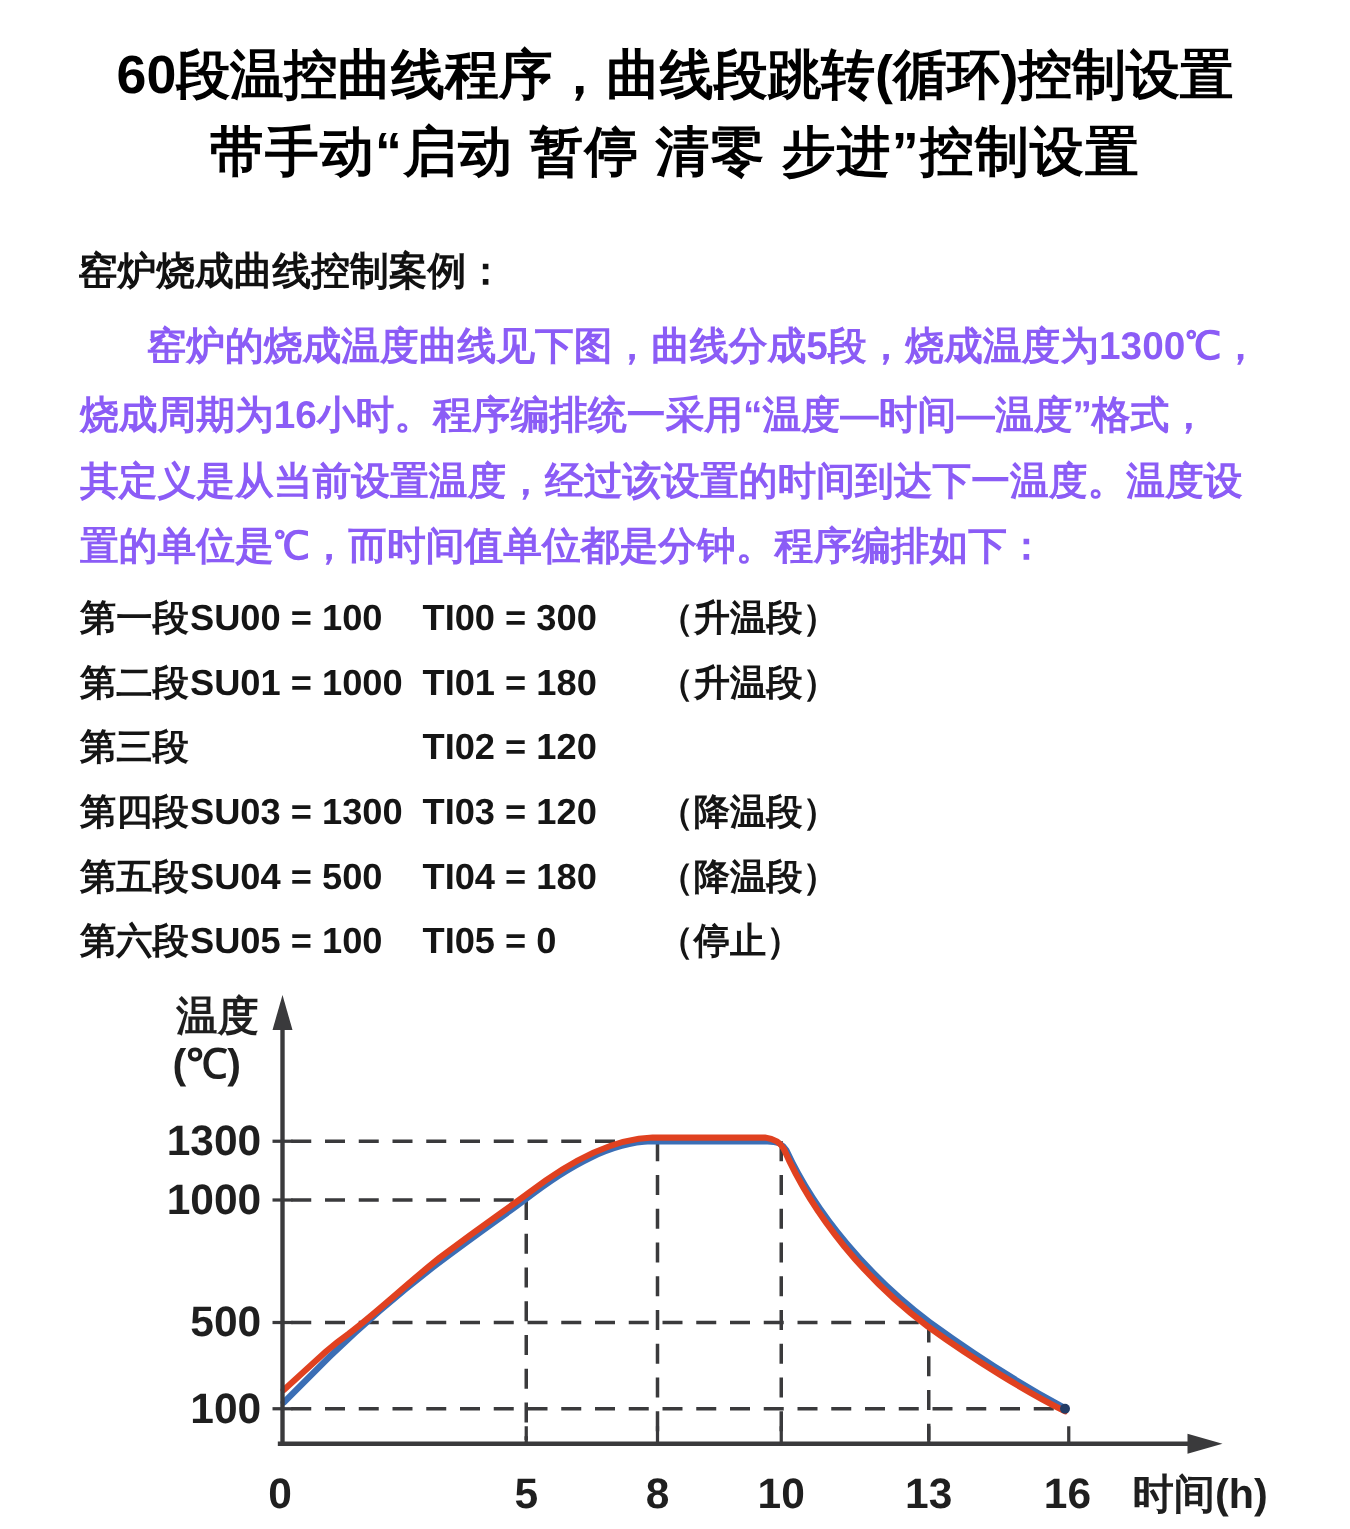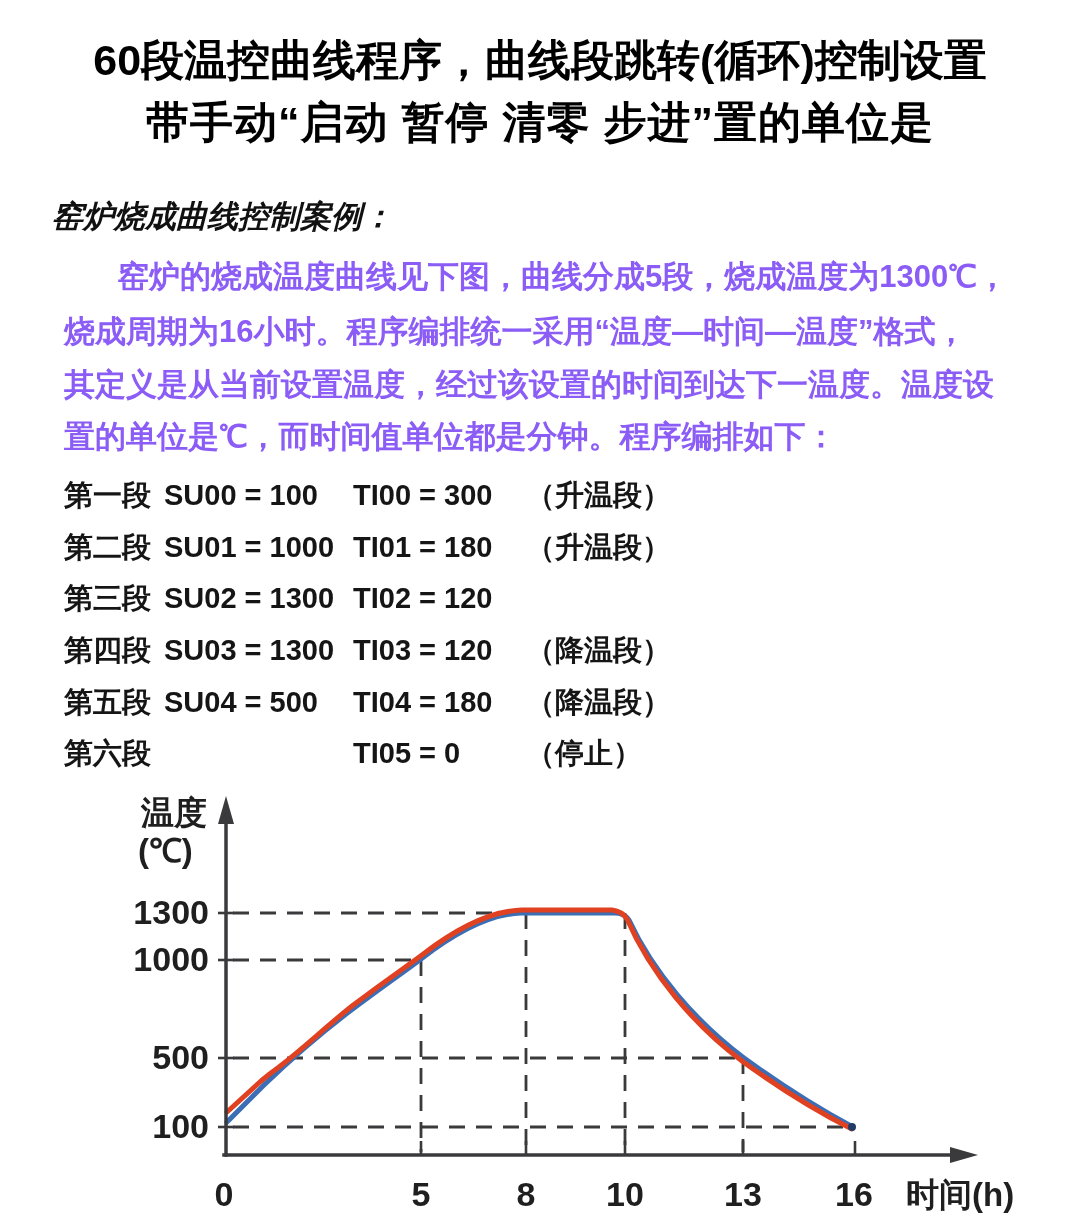--- a/index.html
+++ b/index.html
@@ -2,47 +2,47 @@
 <html><head>
 <meta charset="utf-8">
 <style>
   html,body{margin:0;padding:0;background:#ffffff;}
   .page{position:relative;width:1080px;height:1223px;background:#ffffff;overflow:hidden;
         font-family:"Liberation Sans",sans-serif;color:#111;}
   .title-line{position:absolute;left:0;width:1080px;text-align:center;
               font-size:43px;line-height:52px;font-weight:700;color:#000;white-space:nowrap;}
   #title1{top:34px;}
   #title2{top:96px;letter-spacing:1px;}
-  .case-heading{position:absolute;left:52px;top:197px;font-size:31px;line-height:40px;
-                font-weight:700;white-space:nowrap;font-style:italic;}
+  .case-heading{position:absolute;left:63px;top:197px;font-size:31px;line-height:40px;
+                font-weight:700;white-space:nowrap;}
   .para-line{position:absolute;left:64px;font-size:31px;line-height:40px;font-weight:600;
              color:#8b5cf6;white-space:nowrap;}
   .indent{padding-left:54px;}
   .prog-row{position:absolute;left:64px;width:960px;height:40px;font-size:29px;line-height:40px;
             font-weight:700;color:#151515;white-space:nowrap;}
   .prog-row span{position:absolute;top:0;}
   .c0{left:0;}
-  .c1{left:100px;}
-  .c2{left:289px;}
+  .c1{left:88px;}
+  .c2{left:274px;}
   .c3{left:462px;text-align:center;}
   .chart-svg{position:absolute;left:0;top:790px;}
   .axis{stroke:#3a3a3c;stroke-width:3.5;fill:none;stroke-linecap:square;}
   .tick{stroke:#3a3a3c;stroke-width:2.6;}
   .dash{stroke:#3a3a3c;stroke-width:2.8;fill:none;stroke-dasharray:16 11;}
   .curve{fill:none;stroke-width:5;stroke-linejoin:round;stroke-linecap:round;}
   .cjk-label{font-family:"Liberation Sans",sans-serif;font-size:33px;font-weight:600;fill:#1f1f1f;}
   .tick-label{font-family:"Liberation Sans",sans-serif;font-size:34px;font-weight:600;fill:#1f1f1f;}
 </style>
 </head>
 <body>
 
 <div class="page">
 
   <div class="title-line" id="title1">60段温控曲线程序，曲线段跳转(循环)控制设置</div>
-  <div class="title-line" id="title2">带手动“启动 暂停 清零 步进”置的单位是</div>
+  <div class="title-line" id="title2">带手动“启动 暂停 清零 步进”控制设置</div>
 
   <div class="case-heading">窑炉烧成曲线控制案例：</div>
 
   <div class="para-line indent" style="top:257px">窑炉的烧成温度曲线见下图，曲线分成5段，烧成温度为1300℃，</div>
   <div class="para-line" style="top:312px">烧成周期为16小时。程序编排统一采用“温度—时间—温度”格式，</div>
   <div class="para-line" style="top:417px">置的单位是℃，而时间值单位都是分钟。程序编排如下：</div>
   <div class="para-line" style="top:365px">其定义是从当前设置温度，经过该设置的时间到达下一温度。温度设</div>
 
   <div class="prog-row" style="top:475px">
     <span class="c0">第一段</span>
@@ -51,37 +51,37 @@
     <span class="c3">（升温段）</span>
   </div>
   <div class="prog-row" style="top:527px">
     <span class="c0">第二段</span>
     <span class="c1">SU01 = 1000</span>
     <span class="c2">TI01 = 180</span>
     <span class="c3">（升温段）</span>
   </div>
   <div class="prog-row" style="top:578px">
     <span class="c0">第三段</span>
-    <span class="c1">SU02 = 1300</span>
     <span class="c2">TI02 = 120</span>
   </div>
   <div class="prog-row" style="top:630px">
     <span class="c0">第四段</span>
     <span class="c1">SU03 = 1300</span>
     <span class="c2">TI03 = 120</span>
     <span class="c3">（降温段）</span>
   </div>
   <div class="prog-row" style="top:682px">
     <span class="c0">第五段</span>
     <span class="c1">SU04 = 500</span>
     <span class="c2">TI04 = 180</span>
     <span class="c3">（降温段）</span>
   </div>
   <div class="prog-row" style="top:733px">
     <span class="c0">第六段</span>
+    <span class="c1">SU05 = 100</span>
     <span class="c2">TI05 = 0</span>
     <span class="c3">（停止）</span>
   </div>
 
   <svg class="chart-svg" width="1080" height="433" viewBox="0 790 1080 433">
 
     <line class="dash" x1="233" y1="913" x2="505" y2="913"></line>
     <line class="dash" x1="233" y1="960" x2="415" y2="960"></line>
     <line class="dash" x1="233" y1="1058" x2="741" y2="1058"></line>
     <line class="dash" x1="233" y1="1127" x2="848" y2="1127"></line>

